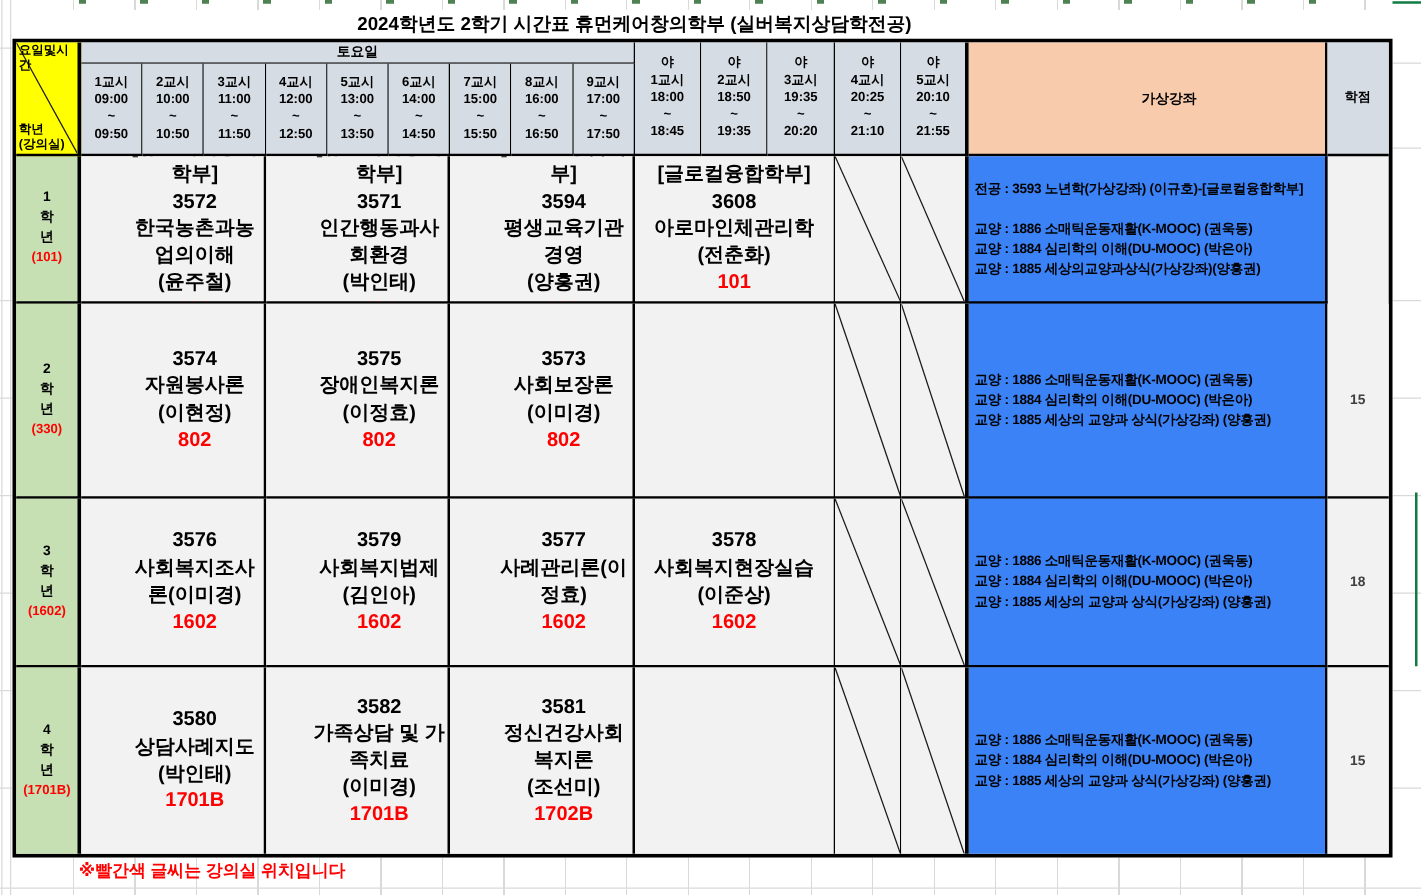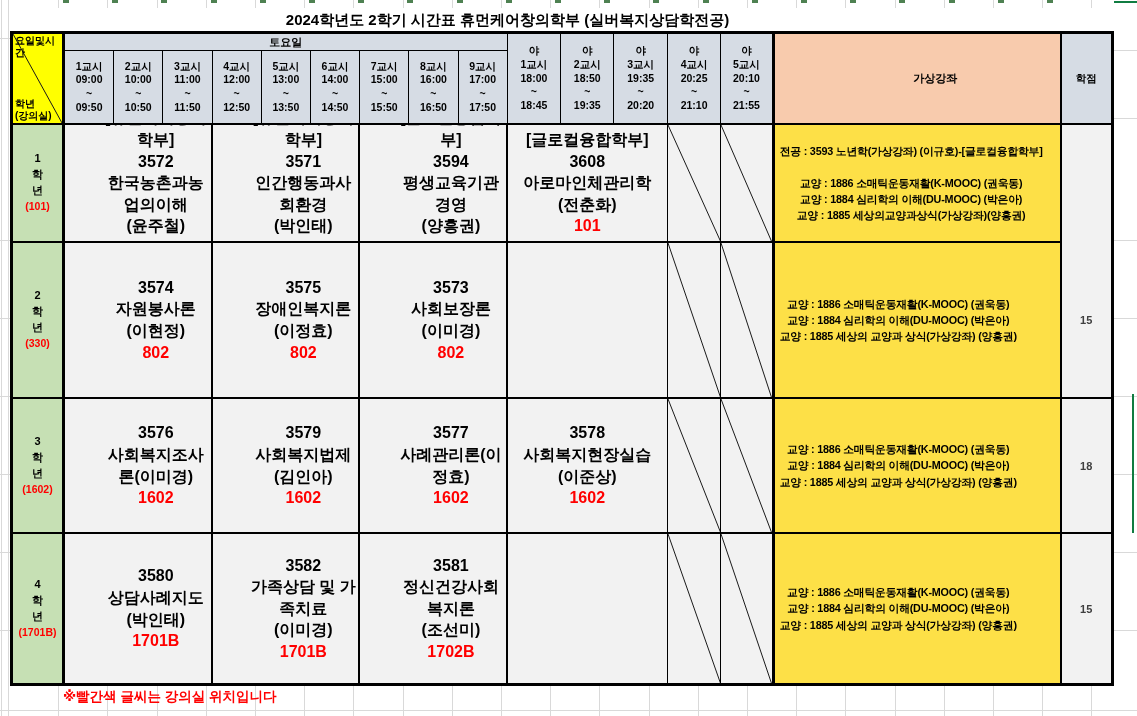--- a/index.html
+++ b/index.html
@@ -60,21 +60,21 @@
   .corner{background:#FFFF00;position:relative;}
   .corner-top{position:absolute;top:1px;left:2px;text-align:left;font-size:10px;line-height:1.2;}
   .corner-bottom{position:absolute;bottom:1px;left:2px;text-align:left;font-size:10px;line-height:1.2;}
   .grade{background:#C6E0B4;font-size:11px;line-height:1.45;text-align:center;}
   .grade .red{font-size:10.5px;}
   .course{background:#F2F2F2;font-size:16px;line-height:1.35;text-align:center;}
   .red{color:#FF0000;}
   .diag{position:relative;background:#F2F2F2;}
   .dline{position:absolute;left:0;top:0;width:100%;height:100%;}
   .vcell{
-    background:#fde047;align-items:flex-start;text-align:center;
+    background:#3b82f6;align-items:flex-start;text-align:left;
     padding:4px 1px 4px 5px;font-size:10.8px;line-height:1.5;letter-spacing:-0.2px;
   }
   .credit{font-size:11px;color:#404040;background:#F2F2F2;}
 </style>
 </head>
 <body>
 
 <div class="screen">
 
   <div class="top-strip"></div>

